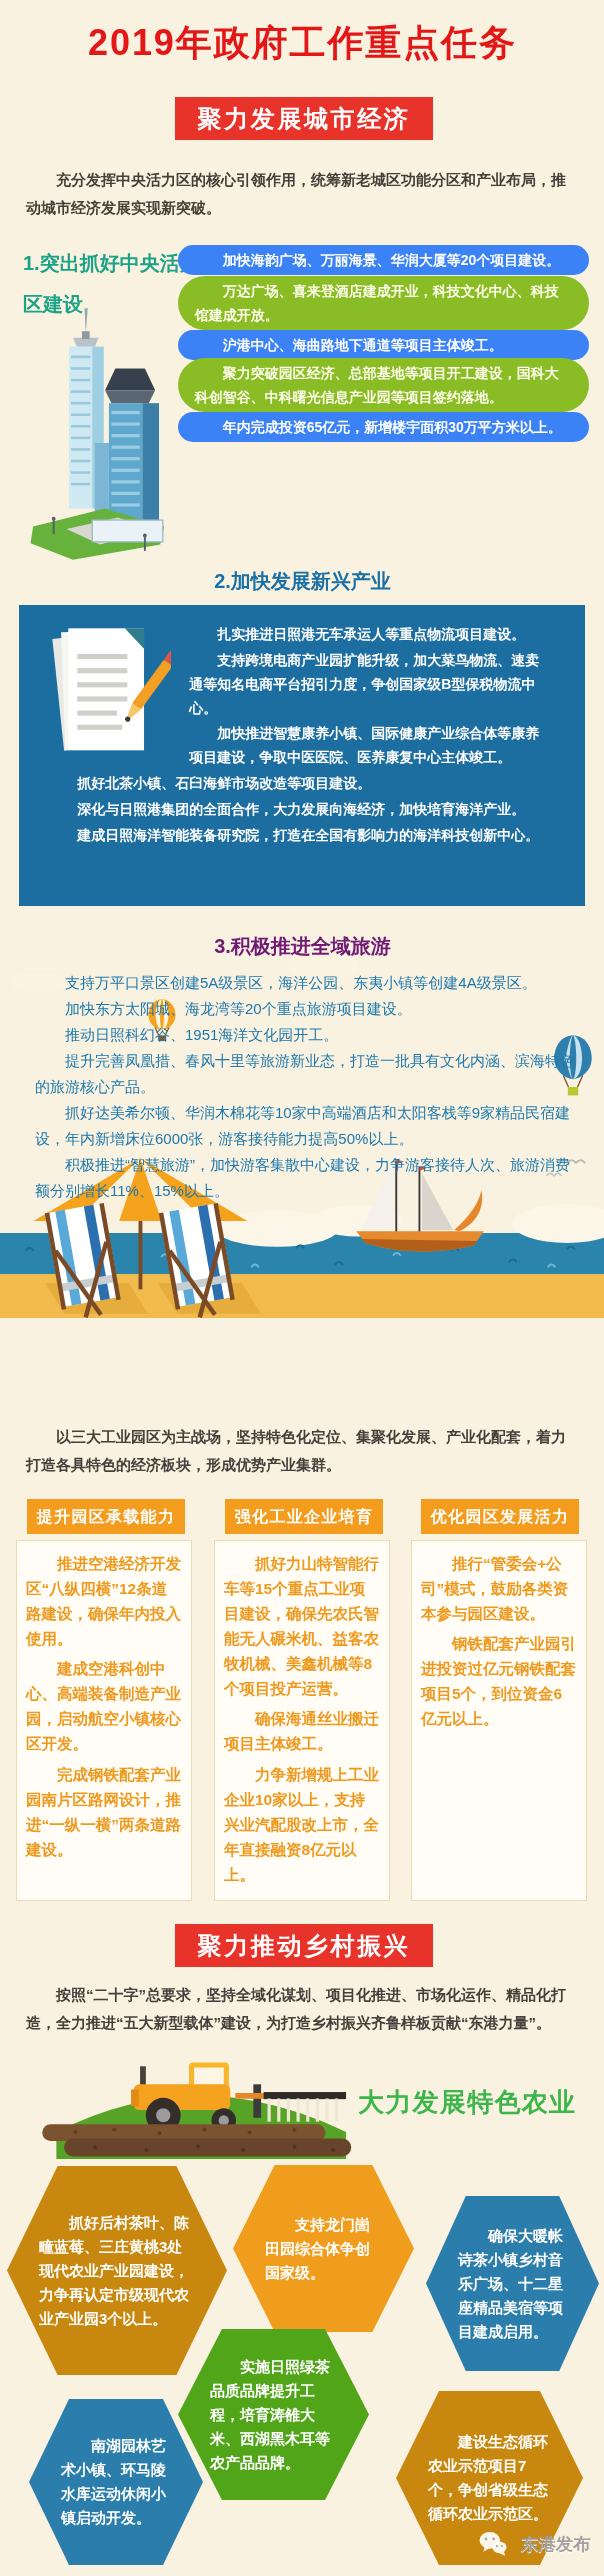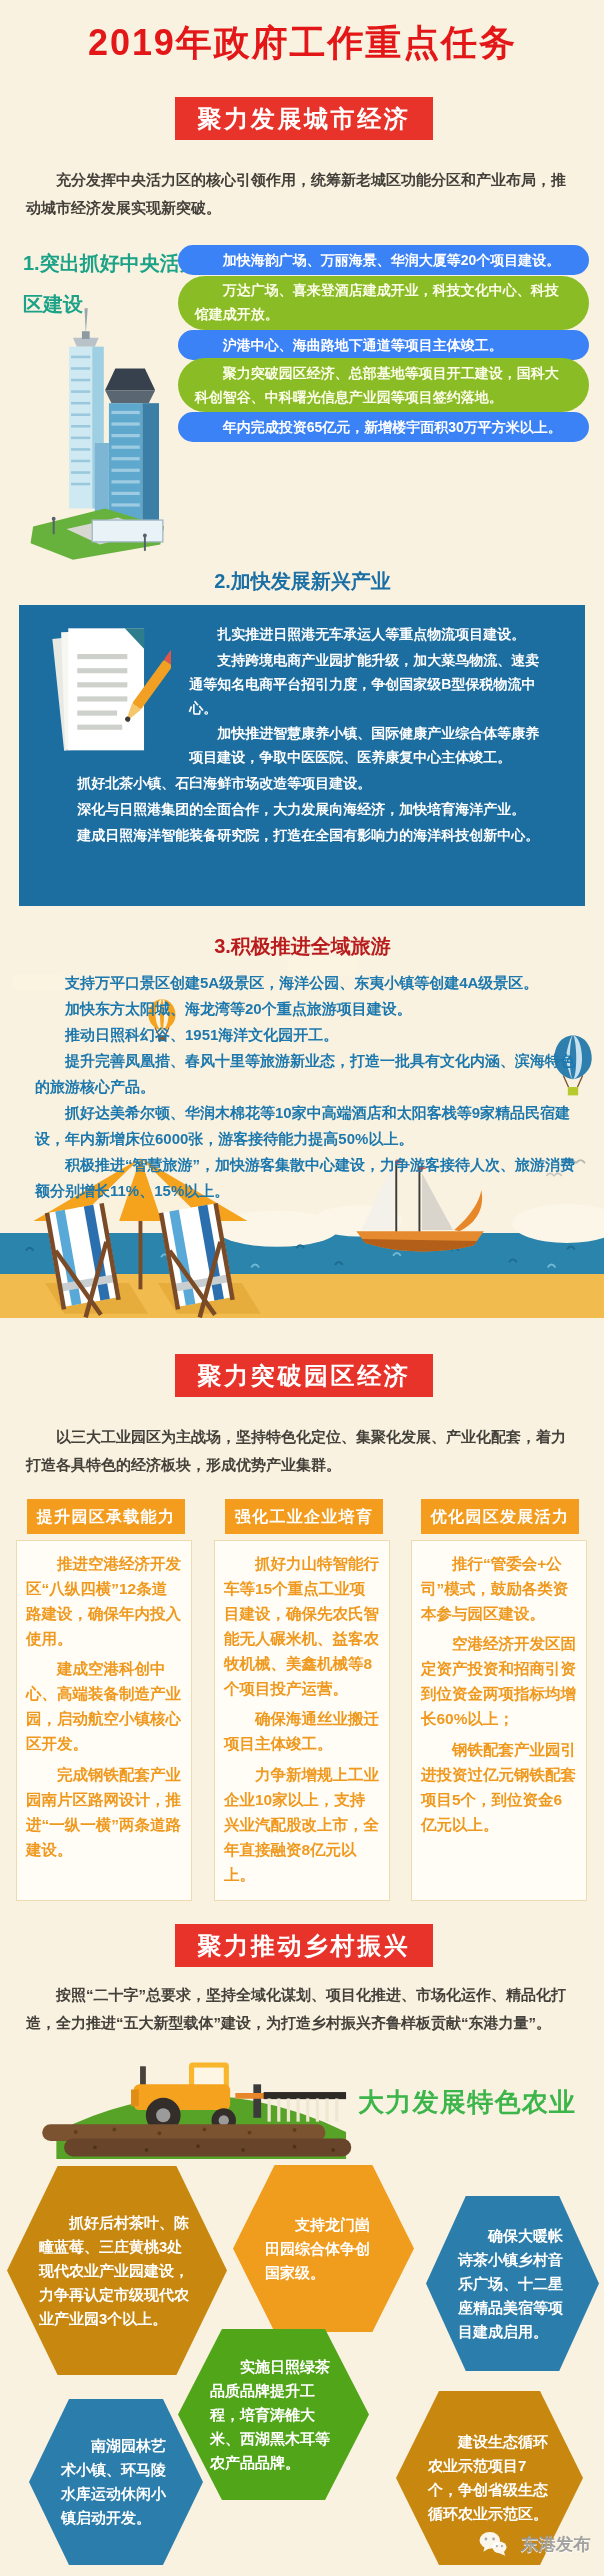--- a/index.html
+++ b/index.html
@@ -11,30 +11,30 @@
   #banner1{left:175px;top:97px;width:258px;}
   #banner2{left:175px;top:1354px;width:258px;}
   #banner3{left:175px;top:1924px;width:258px;}
   .intro{color:#44403a;font-size:15px;font-weight:bold;line-height:28px;text-indent:2em;margin:0;}
   #intro1{left:26px;top:166px;width:554px;}
   #intro2{left:26px;top:1423px;width:554px;}
   #intro3{left:26px;top:1981px;width:554px;}
   .sub-heading{font-weight:bold;margin:0;}
   #sub1-heading{left:23px;top:243px;width:180px;font-size:20px;line-height:41px;color:#1ba287;}
   #sub2-heading{left:0;top:568px;width:100%;text-align:center;font-size:20px;color:#1a6fa5;}
-  #sub3-heading{left:0;top:933px;width:100%;text-align:center;font-size:20px;color:#b91c1c;}
+  #sub3-heading{left:0;top:933px;width:100%;text-align:center;font-size:20px;color:#701a75;}
   .pill{left:178px;width:411px;border-radius:27px;color:#ffffff;font-size:14px;font-weight:bold;line-height:24px;padding:3.2px 16.7px;text-indent:2em;box-sizing:border-box;margin:0;}
   .pill.teal{background:#3b82f6;}
   .pill.green{background:#8abc26;color:#fcfde8;}
-  #pill0{top:245px;} #pill1{top:276px;font-family:Liberation Serif, serif;} #pill2{top:330px;} #pill3{top:358px;} #pill4{top:412px;} #pill5{top:444px;}
+  #pill0{top:245px;} #pill1{top:276px;} #pill2{top:330px;} #pill3{top:358px;} #pill4{top:412px;} #pill5{top:444px;}
   .blue-box{left:19.3px;top:605px;width:566px;min-height:301px;background:#1c6da0;box-sizing:border-box;padding:16.7px 35px 11.6px 30px;}
   .blue-box p{color:#ffffff;font-size:14px;font-weight:bold;line-height:24px;text-indent:2em;margin:0 0 1.9px;}
   .pen-float{float:left;margin:1.3px 18px 2.6px 0;}
   .tourism{left:35px;top:970px;width:547px;}
-  .tourism p{color:#1d78ad;font-size:15px;font-weight:bold;line-height:26px;text-indent:2em;margin:0;}
+  .tourism p{color:#1d78ad;font-size:15px;font-weight:normal;line-height:26px;text-indent:2em;margin:0;}
   .beach{left:0;top:1154px;width:605px;height:165px;}
   .sea{position:absolute;left:0;top:79px;width:100%;height:41px;background:#2b84ac;}
   .sand{position:absolute;left:0;top:120px;width:100%;height:44px;background:#f1bb4d;}
   .beach-svg{position:absolute;left:0;top:0;}
   .cloud{position:absolute;background:#fbf4e0;border-radius:26px;}
   .chip{top:1499px;width:158px;height:35px;background:#f49c1d;color:#ffffff;font-size:16px;font-weight:bold;text-align:center;line-height:35px;letter-spacing:1.3px;}
   #chip0{left:27px;} #chip1{left:225px;} #chip2{left:421px;}
   .card{top:1540px;width:176px;height:361px;background:#fffdf6;border:0.6px solid #eedbb2;box-sizing:border-box;padding:10.3px 9px;}
   #card0{left:16px;} #card1{left:214px;} #card2{left:411px;}
   .card p{color:#f0991f;font-size:15.5px;font-weight:bold;line-height:25px;text-indent:2em;margin:0 0 5.2px;}
@@ -244,40 +244,38 @@
 
   <div class="abs tourism">
     <p>支持万平口景区创建5A级景区，海洋公园、东夷小镇等创建4A级景区。</p>
     <p>加快东方太阳城、海龙湾等20个重点旅游项目建设。</p>
     <p>推动日照科幻谷、1951海洋文化园开工。</p>
     <p>提升完善凤凰措、春风十里等旅游新业态，打造一批具有文化内涵、滨海特色的旅游核心产品。</p>
     <p>抓好达美希尔顿、华润木棉花等10家中高端酒店和太阳客栈等9家精品民宿建设，年内新增床位6000张，游客接待能力提高50%以上。</p>
     <p>积极推进“智慧旅游”，加快游客集散中心建设，力争游客接待人次、旅游消费额分别增长11%、15%以上。</p>
   </div>
 
-  <div class="abs banner" id="banner2">聚力突破园区经济</div>
   <p class="abs intro" id="intro2">以三大工业园区为主战场，坚持特色化定位、集聚化发展、产业化配套，着力打造各具特色的经济板块，形成优势产业集群。</p>
 
   <div class="abs chip" id="chip0">提升园区承载能力</div>
   <div class="abs chip" id="chip1">强化工业企业培育</div>
   <div class="abs chip" id="chip2">优化园区发展活力</div>
 
   <div class="abs card" id="card0">
     <p>推进空港经济开发区“八纵四横”12条道路建设，确保年内投入使用。</p>
     <p>建成空港科创中心、高端装备制造产业园，启动航空小镇核心区开发。</p>
     <p>完成钢铁配套产业园南片区路网设计，推进“一纵一横”两条道路建设。</p>
   </div>
   <div class="abs card" id="card1">
     <p>抓好力山特智能行车等15个重点工业项目建设，确保先农氏智能无人碾米机、益客农牧机械、美鑫机械等8个项目投产运营。</p>
     <p>确保海通丝业搬迁项目主体竣工。</p>
     <p>力争新增规上工业企业10家以上，支持兴业汽配股改上市，全年直接融资8亿元以上。</p>
   </div>
   <div class="abs card" id="card2">
     <p>推行“管委会+公司”模式，鼓励各类资本参与园区建设。</p>
-    <p>空港经济开发区固定资产投资和招商引资到位资金两项指标均增长60%以上；</p>
     <p>钢铁配套产业园引进投资过亿元钢铁配套项目5个，到位资金6亿元以上。</p>
   </div>
 
   <div class="abs banner" id="banner3">聚力推动乡村振兴</div>
   <p class="abs intro" id="intro3">按照“二十字”总要求，坚持全域化谋划、项目化推进、市场化运作、精品化打造，全力推进“五大新型载体”建设，为打造乡村振兴齐鲁样板贡献“东港力量”。</p>
 
   <svg class="abs" style="left:37px;top:2056px;" width="322" height="103" viewBox="0 0 500 160">
     <path d="M30,118 Q250,6 480,118 L480,160 L30,160 Z" fill="#57a327"></path>
     <g>
       <rect x="336" y="44" width="12" height="52" fill="#3b3b3b"></rect>

